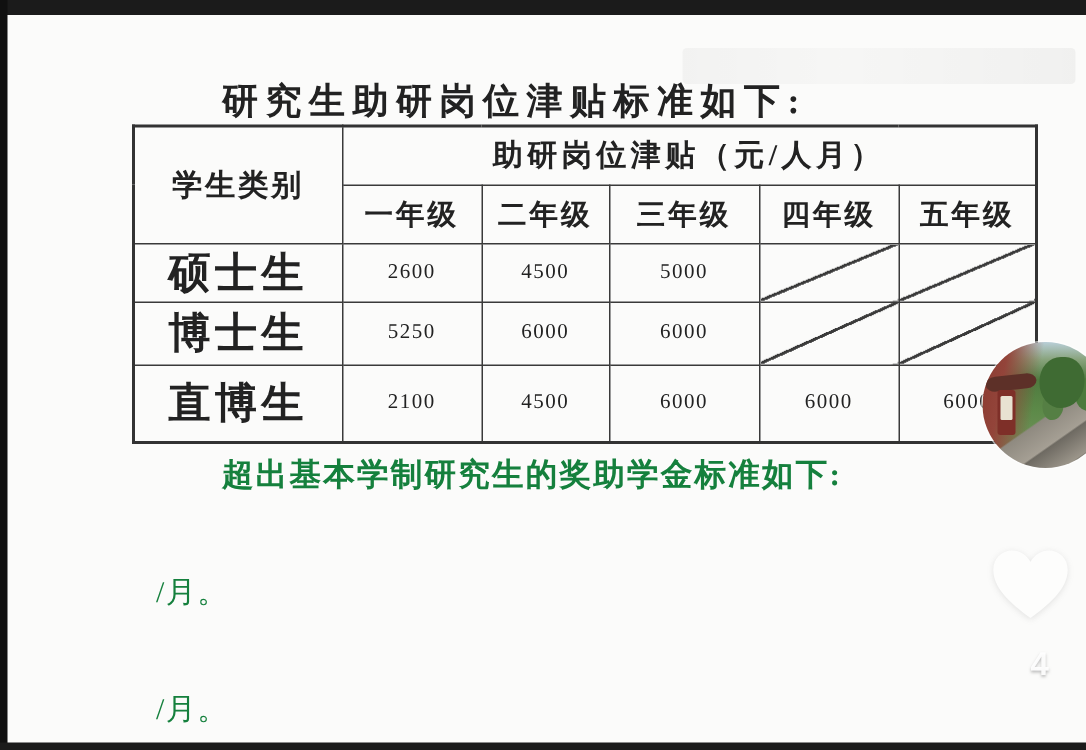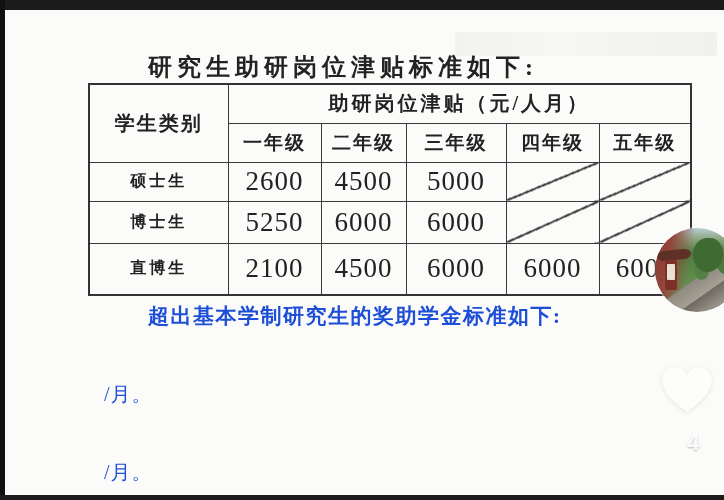--- a/index.html
+++ b/index.html
@@ -21,27 +21,27 @@
   table.grid{position:absolute;left:88px;top:83px;border-collapse:collapse;table-layout:fixed;
     width:602px;}
   table.grid td,table.grid th{border:1.5px solid #3a3a3a;padding:0;text-align:center;
     vertical-align:middle;overflow:hidden;}
   table.grid{border:2.5px solid #333;}
   .c0{width:139px;} .c1{width:93px;} .c2{width:85px;} .c3{width:100px;} .c4{width:93px;} .c5{width:92px;}
   .rh1{height:39px;} .rh2{height:39px;} .rr1{height:39px;} .rr2{height:42px;} .rr3{height:52px;}
   th.cat{font-size:20px;font-weight:600;letter-spacing:2px;}
   th.merged{font-size:20px;font-weight:600;letter-spacing:3px;}
   th.year{font-size:19px;font-weight:600;letter-spacing:2px;}
-  td.rowlabel{font-size:16px;font-weight:600;letter-spacing:3px;}
-  td.num{font-size:27px;letter-spacing:1px;font-weight:400;}
+  td.rowlabel{font-size:28px;font-weight:600;letter-spacing:3px;}
+  td.num{font-size:14px;letter-spacing:1px;font-weight:400;}
   td.diag{background-image:linear-gradient(to bottom right,
       transparent calc(50% - 1px),#3a3a3a calc(50% - 1px),
       #3a3a3a calc(50% + 1px),transparent calc(50% + 1px));}
   
-  .para{position:absolute;white-space:nowrap;font-size:20px;color:#1d4ed8;}
+  .para{position:absolute;white-space:nowrap;font-size:20px;color:#15803d;}
   .p-sub{left:148px;top:302px;font-weight:bold;font-size:21px;letter-spacing:1.5px;}
   .p-i1{left:150px;top:341px;letter-spacing:2.5px;}
   .p-i1c{left:104px;top:381px;letter-spacing:1px;}
   .p-i2{left:150px;top:419px;letter-spacing:2.5px;}
   .p-i2c{left:104px;top:459px;letter-spacing:1px;}
   
   .avatar{position:absolute;left:655px;top:228px;width:84px;height:84px;border-radius:50%;
     overflow:hidden;z-index:5;box-shadow:0 0 0 1px rgba(255,255,255,0.6);
     background:
       linear-gradient(145deg,rgba(155,150,140,0) 55%,#8f8a80 56%,#a59f94 70%,#6e6a62 71%,#9b958a 85%,#716c63 86%,#8d887d 100%),

